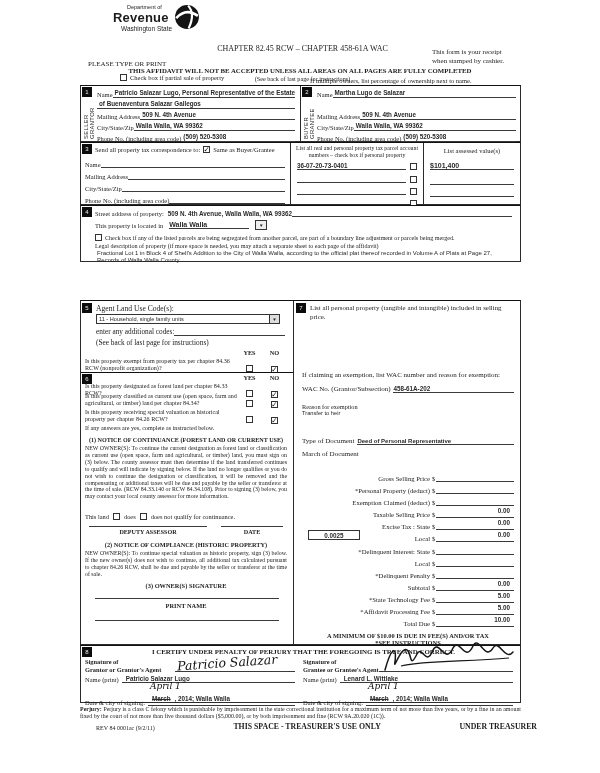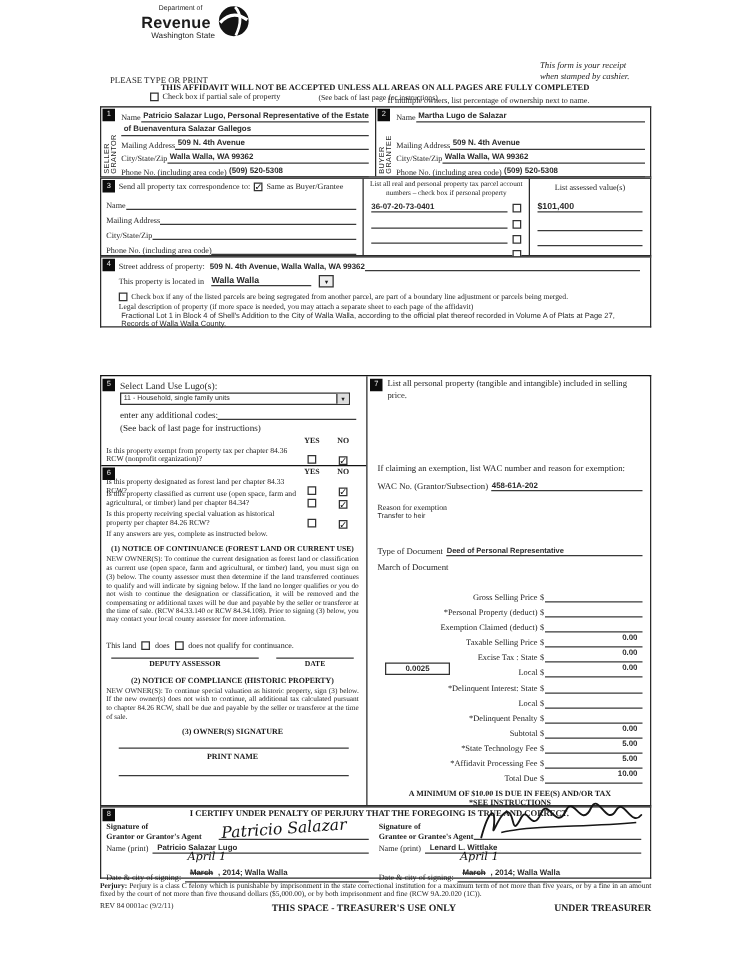--- a/index.html
+++ b/index.html
@@ -55,25 +55,26 @@
         <svg width="26" height="26" viewBox="0 0 24 24">
           <circle cx="12" cy="12" r="11" fill="#141414"></circle>
           <path d="M2,13 Q11,3 22,11" stroke="#fff" stroke-width="2.4" fill="none"></path>
           <path d="M13,1.5 Q20,9 13.5,22.5" stroke="#fff" stroke-width="2" fill="none"></path>
         </svg>
       </span>
     </div>
   </div>
 
   <div class="abs ctr" style="left:175px;top:44px;width:255px;">
+    <div style="font-size:8px;">CHAPTER 82.45 RCW – CHAPTER 458-61A WAC</div>
   </div>
   <div class="abs lbl" style="left:88px;top:60px;font-size:7px;">PLEASE TYPE OR PRINT</div>
   <div class="abs ctr b" style="left:100px;top:67px;width:400px;font-size:6.8px;">THIS AFFIDAVIT WILL NOT BE ACCEPTED UNLESS ALL AREAS ON ALL PAGES ARE FULLY COMPLETED</div>
   <div class="abs ctr" style="left:175px;top:75px;width:255px;font-size:6.2px;">(See back of last page for instructions)</div>
-  <div class="abs" style="left:432px;top:48px;width:92px;font-size:7px;line-height:8.5px;font-style:italic;">
+  <div class="abs" style="left:432px;top:48px;width:92px;font-size:7px;line-height:8.5px;">
     <div>This form is your receipt</div>
     <div>when stamped by cashier.</div>
   </div>
 
   <div class="abs" style="left:120px;top:74px;display:flex;align-items:center;gap:3px;">
     <span class="cb"></span>
     <span class="lbl">Check box if partial sale of property</span>
   </div>
   <div class="abs lbl" style="left:310px;top:77px;">If multiple owners, list percentage of ownership next to name.</div>
 
@@ -209,21 +210,21 @@
     </div>
     <div class="abs" style="left:14px;right:8px;top:37px;font-size:6.1px;">Legal description of property (if more space is needed, you may attach a separate sheet to each page of the affidavit)</div>
     <div class="abs typed" style="left:16px;right:10px;top:44px;font-size:6px;font-weight:normal;line-height:6.8px;">Fractional Lot 1 in Block 4 of Shell's Addition to the City of Walla Walla, according to the official plat thereof recorded in Volume A of Plats at Page 27, Records of Walla Walla County.</div>
   </div>
 
   <div class="box" style="left:80px;top:300px;width:441px;height:345px;">
 
     <div class="abs" style="left:0;top:0;width:213px;height:100%;border-right:1px solid #2b2b2b;box-sizing:border-box;">
 
       <span class="numbox" style="left:1px;top:2px;">5</span>
-      <div class="abs" style="left:15px;top:3px;font-size:7.6px;">Select Land Use Lugo(s):</div>
+      <div class="abs" style="left:15px;top:3px;font-size:7.6px;">Agent Land Use Code(s):</div>
       <div class="abs ddbox" style="left:15px;top:13px;width:184px;height:10px;">
         <span class="typed" style="flex:1;font-size:5.6px;font-weight:normal;padding-left:2px;">11 - Household, single family units</span>
         <span class="ddarrow">
             <span>▼</span>
           </span>
       </div>
       <div class="abs" style="left:15px;right:8px;top:26px;display:flex;align-items:flex-end;">
         <span style="font-size:7.3px;">enter any additional codes:</span>
         <span class="ul" style="flex:1;min-height:8px;"></span>
       </div>
@@ -439,20 +440,20 @@
         </span>
       </div>
     </div>
   </div>
 
   <div class="abs" style="left:80px;top:706px;width:441px;font-size:5.95px;line-height:6.9px;text-align:justify;">
     <span class="b">Perjury:</span>
     <span>Perjury is a class C felony which is punishable by imprisonment in the state correctional institution for a maximum term of not more than five years, or by a fine in an amount fixed by the court of not more than five thousand dollars ($5,000.00), or by both imprisonment and fine (RCW 9A.20.020 (1C)).</span>
   </div>
 
-  <div class="abs" style="left:80px;top:722px;width:441px;display:flex;align-items:flex-start;justify-content:space-between;">
+  <div class="abs" style="left:96px;top:722px;width:441px;display:flex;align-items:flex-end;justify-content:space-between;">
     <span style="font-size:6px;">REV 84 0001ac (9/2/11)</span>
     <span class="b" style="font-size:7.8px;">THIS SPACE - TREASURER'S USE ONLY</span>
     <span class="b" style="font-size:7.8px;">UNDER TREASURER</span>
   </div>
 
 
 </div>
 
 </body></html>

